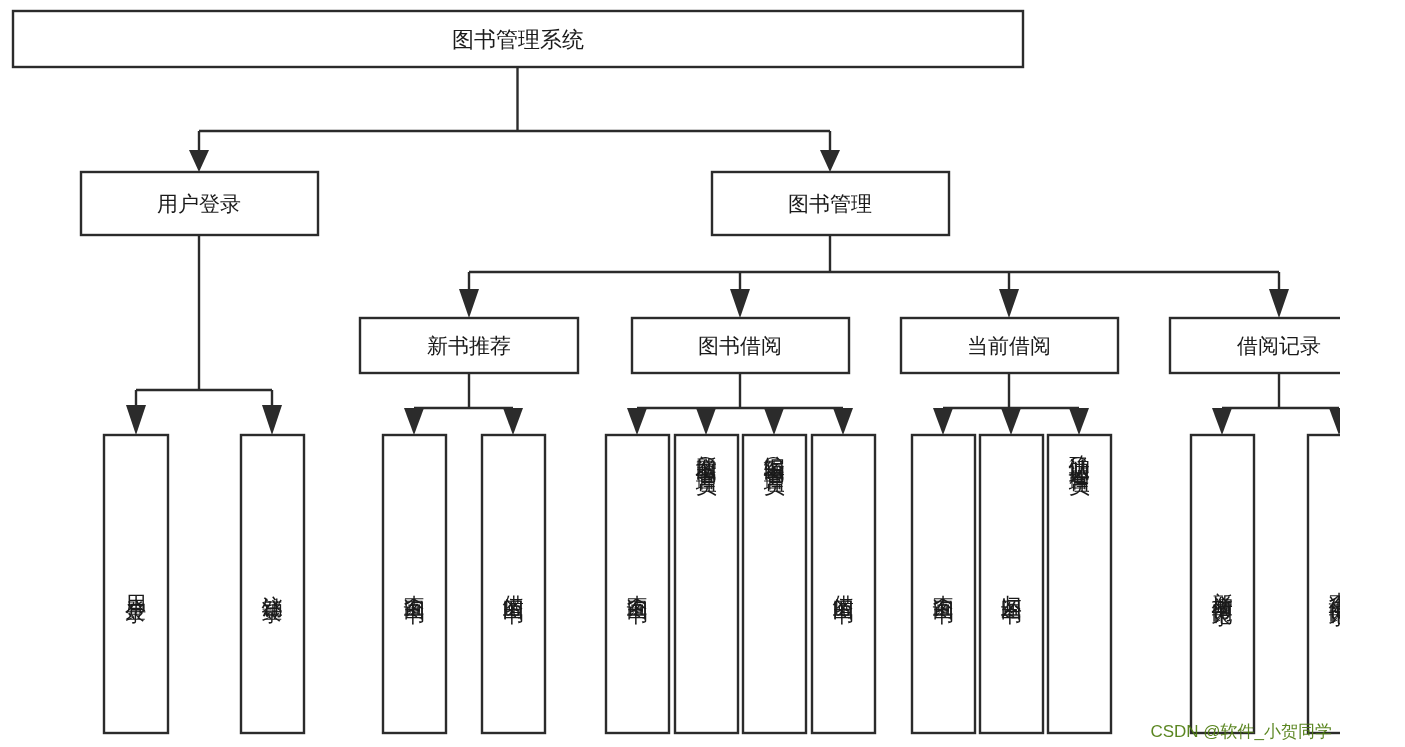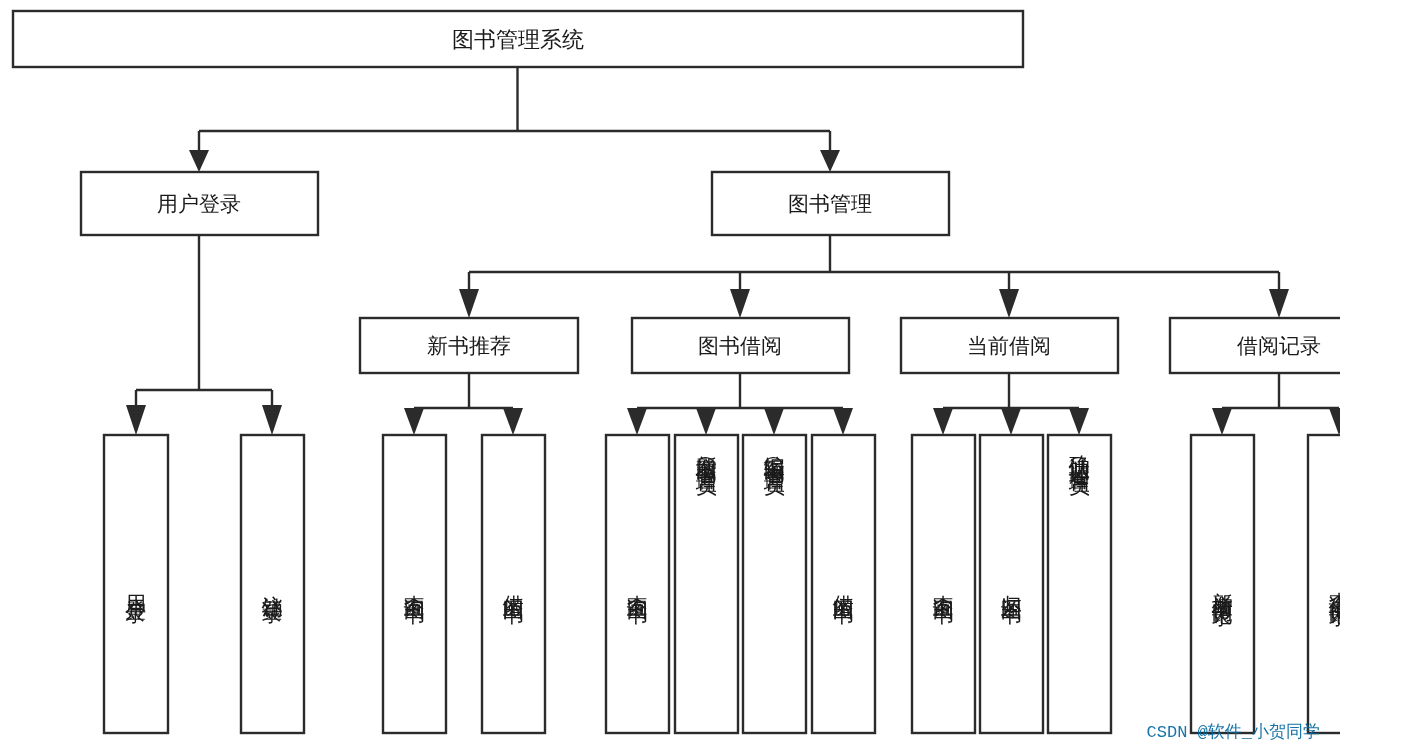--- a/index.html
+++ b/index.html
@@ -67,25 +67,25 @@
     text-orientation: upright;
     font-family: "Liberation Sans", "DejaVu Sans", sans-serif;
     font-size: 21px;
     line-height: 1.12;
     letter-spacing: 3px;
     color: #1a1a1a;
     white-space: nowrap;
   }
   .watermark {
     position: absolute;
-    right: 20px;
+    right: 8px;
     bottom: 4px;
-    font-family: Liberation Mono, monospace;
+    font-family: Liberation Sans, sans-serif;
     font-size: 17px;
-    color: #0369a1;
+    color: #4d7c0f;
     opacity: 0.92;
     white-space: nowrap;
     pointer-events: none;
   }
 </style>
 </head>
 <body>
 
 <div id="diagram-root">
 

